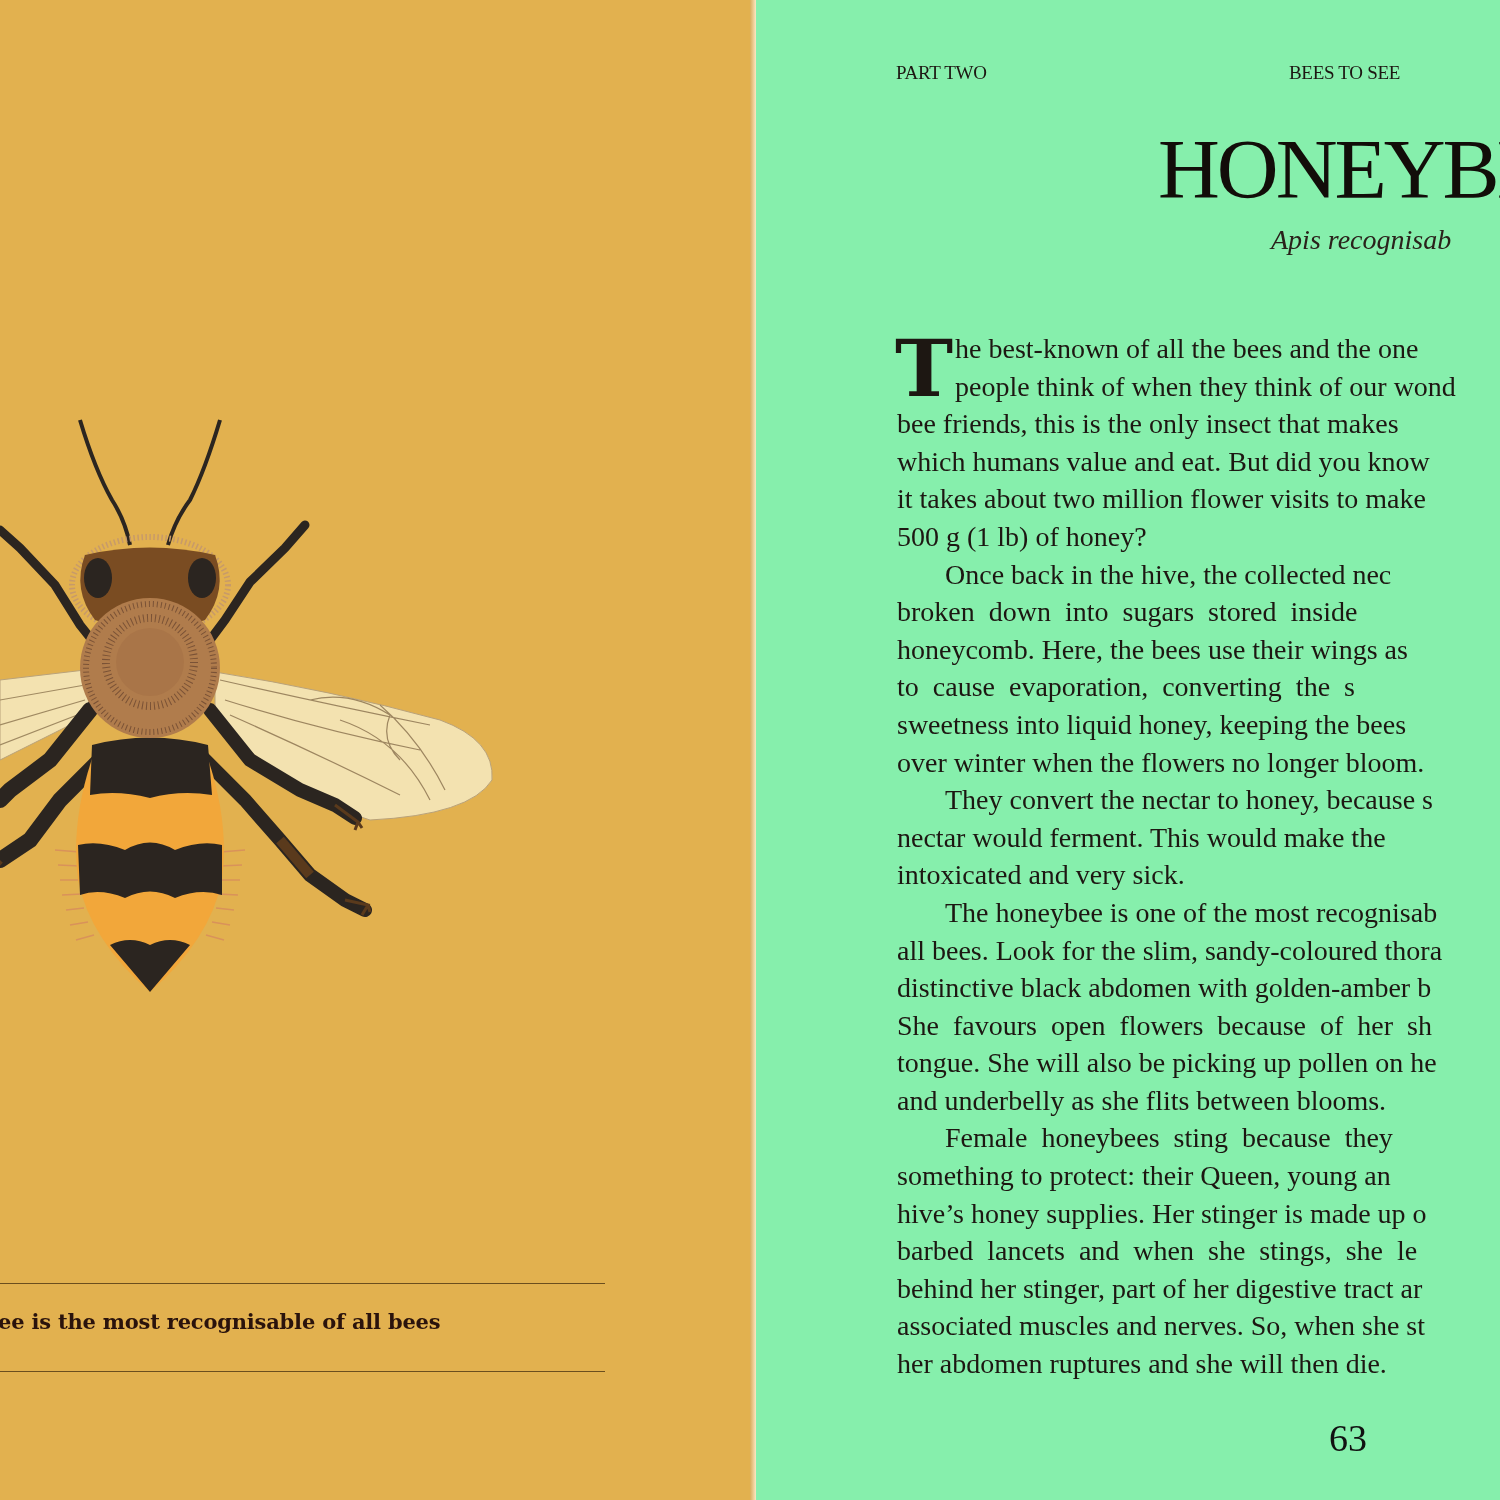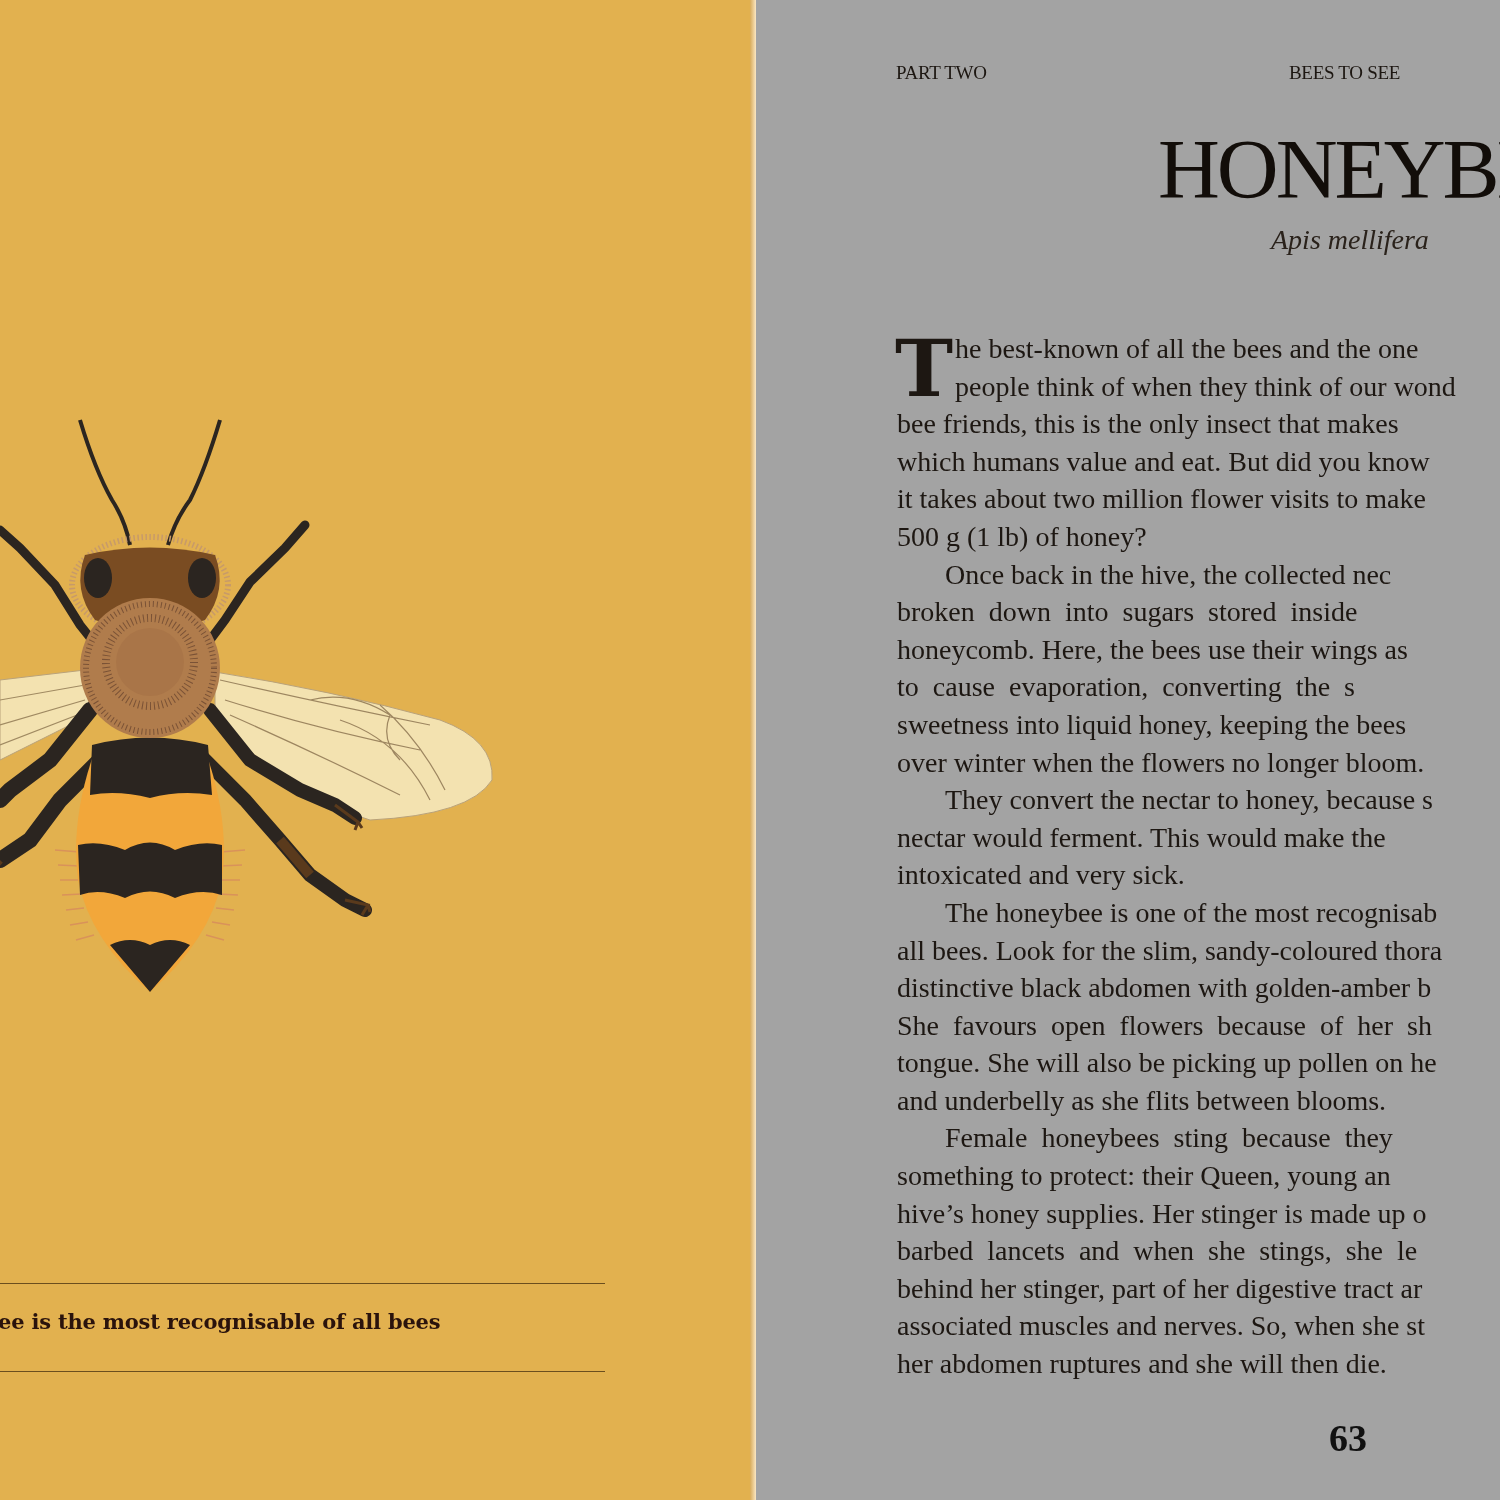--- a/index.html
+++ b/index.html
@@ -12,21 +12,21 @@
     .left-page {
       position: absolute; left: 0; top: 0; width: 750px; height: 1500px;
       background: #e2b14f; overflow: hidden;
     }
     .spine {
       position: absolute; left: 750px; top: 0; width: 6px; height: 1500px;
       background: linear-gradient(to right, #d9ac5a, #fbe6c2);
     }
     .right-page {
       position: absolute; left: 756px; top: 0; width: 744px; height: 1500px;
-      background: #a3a3a3; overflow: hidden;
+      background: #86efac; overflow: hidden;
     }
     .bee-illustration { position: absolute; left: 0; top: 0; }
     .caption-rule {
       position: absolute; left: 0; width: 605px; height: 0;
       border-top: 1.5px solid #6b4e1e;
     }
     .caption-rule.top { top: 1283px; }
     .caption-rule.bottom { top: 1371px; }
     .caption {
       position: absolute; left: -2px; top: 1309px; white-space: nowrap;
@@ -53,21 +53,21 @@
       position: absolute; left: 141px; top: 330px; width: 660px;
       font-size: 28px; line-height: 37.6px; color: #1d1712;
     }
     .line { display: block; white-space: nowrap; }
     .indent { padding-left: 48px; }
     .dropcap {
       float: left; font-size: 78px; line-height: 62px; font-weight: bold;
       margin: 8px 2px 0 -2px; font-family: "DejaVu Serif", serif;
     }
     .page-number {
-      position: absolute; left: 573px; top: 1416px; font-size: 38px; font-weight: bold;
+      position: absolute; left: 573px; top: 1416px; font-size: 38px; font-weight: normal;
       color: #111;
     }
   </style>
 </head>
 <body>
 
 <div class="left-page">
   <svg class="bee-illustration" width="750" height="1100" viewBox="0 0 750 1100">
 
     <path d="M80 420 Q95 470 112 500 Q125 520 130 545" stroke="#2b2520" stroke-width="4" fill="none"></path>
@@ -118,21 +118,21 @@
   <div class="caption-rule bottom"></div>
 </div>
 
 <div class="spine"></div>
 
 <div class="right-page">
   <div class="running-head part">PART TWO</div>
   <div class="running-head section">BEES TO SEE</div>
 
   <h1 class="title" style="margin:0;">HONEYBEE</h1>
-  <div class="latin">Apis mellifera</div>
+  <div class="latin">Apis recognisab</div>
 
   <div class="body-text">
     <div>
       <span class="dropcap">T</span>
       <span class="line">he best-known of all the bees and the one</span>
       <span class="line">people think of when they think of our wond</span>
       <span class="line" style="clear:left;">bee friends, this is the only insect that makes</span>
       <span class="line">which humans value and eat. But did you know</span>
       <span class="line">it takes about two million flower visits to make</span>
       <span class="line">500 g (1 lb) of honey?</span>

